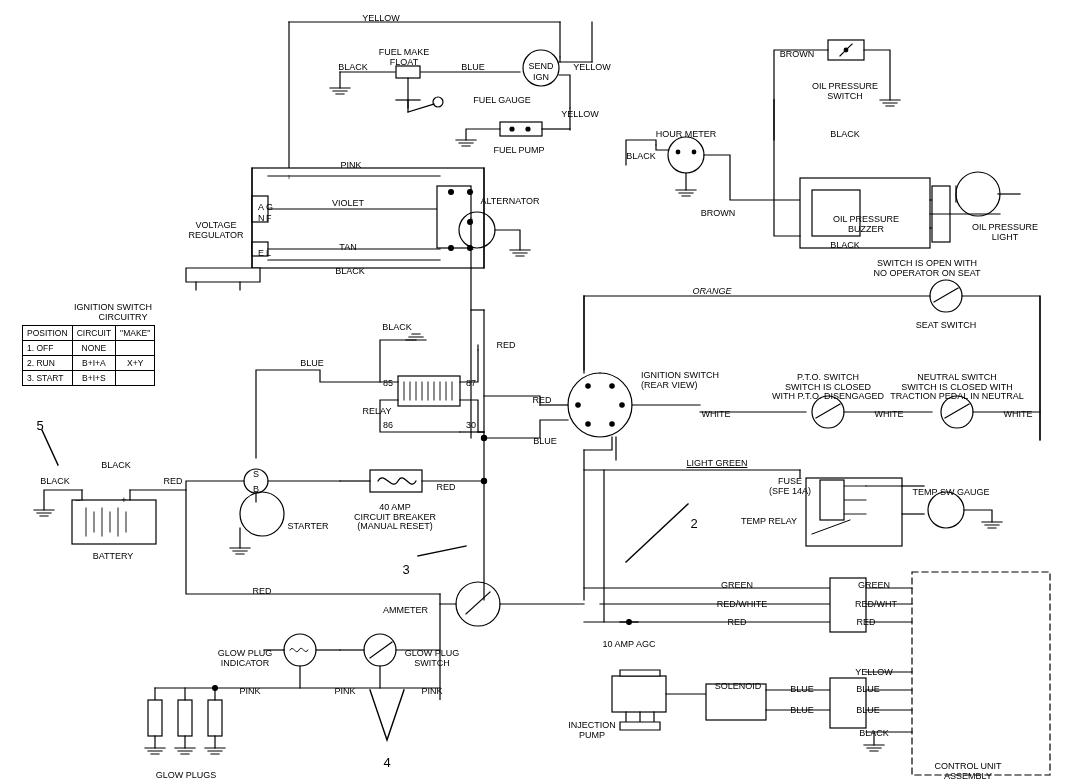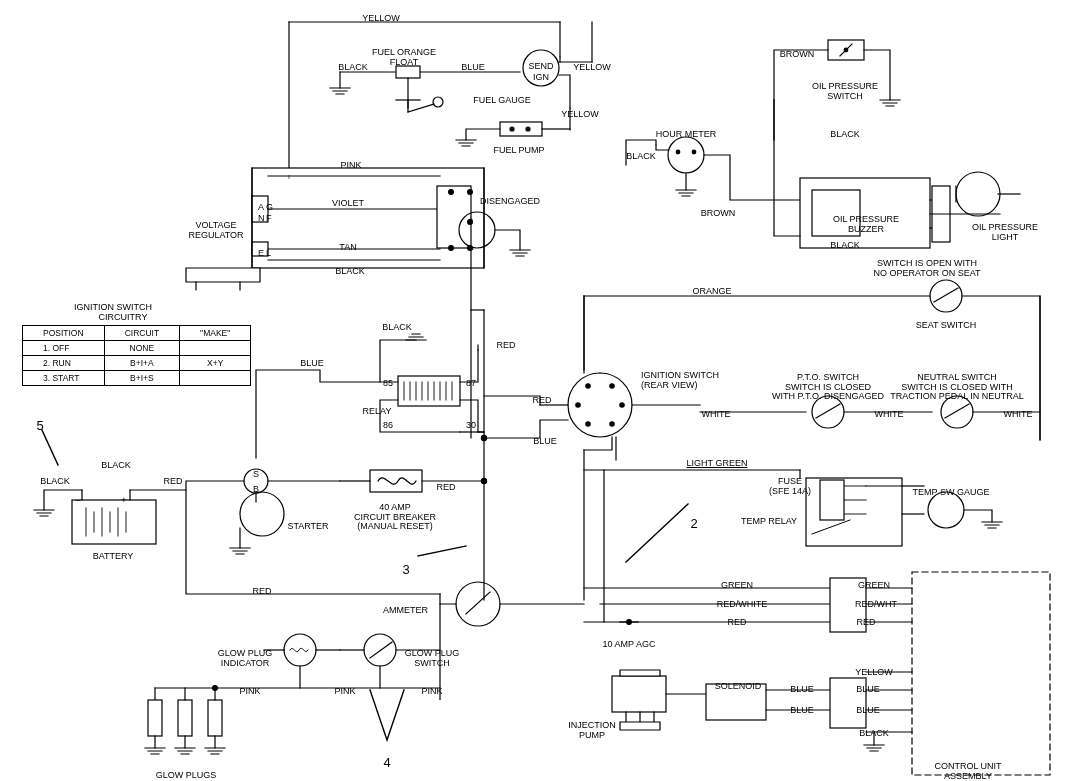--- a/index.html
+++ b/index.html
@@ -4,21 +4,21 @@
 <style>
   html,body{margin:0;padding:0;background:#ffffff;}
   body{font-family:"Liberation Sans", sans-serif;}
   #root{position:relative;width:1066px;height:781px;overflow:hidden;background:#fff;}
   #svgwrap{position:absolute;left:0;top:0;width:1066px;height:781px;}
   .lbl{position:absolute;font-size:9px;color:#000;white-space:pre;line-height:1.08;letter-spacing:0px;}
   .lbl.c{text-align:center;transform:translateX(-50%);}
   .lbl.r{text-align:right;transform:translateX(-100%);}
   .lbl.big{font-size:13px;}
   table.ign{position:absolute;border-collapse:collapse;font-size:8.5px;}
-  table.ign td{border:1px solid #000;padding:2px 20px;text-align:center;white-space:nowrap;}
+  table.ign td{border:1px solid #000;padding:2px 4px;text-align:center;white-space:nowrap;}
   table.ign td.l{text-align:left;}
 </style>
 </head>
 <body>
 
 <div id="root">
 
   <div id="svgwrap">
   <svg width="1066" height="781" viewBox="0 0 1066 781" xmlns="http://www.w3.org/2000/svg">
     <g stroke="#000" fill="none" stroke-width="1.2" stroke-linecap="square">
@@ -277,31 +277,31 @@
     </tr>
     <tr>
       <td class="l">3.  START</td>
       <td>B+I+S</td>
       <td></td>
     </tr>
   </tbody>
     </table>
 
   <div id="labels">
-      <div class="lbl c" style="left: 404px; top: 48px;"><div>FUEL ORANGE</div><div>FLOAT</div></div>
+      <div class="lbl c" style="left: 404px; top: 48px;"><div>FUEL MAKE</div><div>FLOAT</div></div>
       <div class="lbl c" style="left: 502px; top: 96px;"><div>FUEL GAUGE</div></div>
       <div class="lbl c" style="left: 541px; top: 62px;"><div>SEND</div></div>
       <div class="lbl c" style="left: 541px; top: 73px;"><div>IGN</div></div>
       <div class="lbl c" style="left: 519px; top: 146px;"><div>FUEL PUMP</div></div>
       <div class="lbl c" style="left: 845px; top: 82px;"><div>OIL PRESSURE</div><div>SWITCH</div></div>
       <div class="lbl c" style="left: 686px; top: 130px;"><div>HOUR METER</div></div>
       <div class="lbl c" style="left: 866px; top: 215px;"><div>OIL PRESSURE</div><div>BUZZER</div></div>
       <div class="lbl c" style="left: 1005px; top: 223px;"><div>OIL PRESSURE</div><div>LIGHT</div></div>
       <div class="lbl c" style="left: 216px; top: 221px;"><div>VOLTAGE</div><div>REGULATOR</div></div>
-      <div class="lbl c" style="left: 510px; top: 197px;"><div>DISENGAGED</div></div>
+      <div class="lbl c" style="left: 510px; top: 197px;"><div>ALTERNATOR</div></div>
       <div class="lbl c" style="left: 927px; top: 259px;"><div>SWITCH IS OPEN WITH</div><div>NO OPERATOR ON SEAT</div></div>
       <div class="lbl c" style="left: 946px; top: 321px;"><div>SEAT SWITCH</div></div>
       <div class="lbl" style="left: 641px; top: 371px;"><div>IGNITION SWITCH</div><div>(REAR VIEW)</div></div>
       <div class="lbl c" style="left: 828px; top: 373px;"><div>P.T.O. SWITCH</div><div>SWITCH IS CLOSED</div><div>WITH P.T.O. DISENGAGED</div></div>
       <div class="lbl c" style="left: 957px; top: 373px;"><div>NEUTRAL SWITCH</div><div>SWITCH IS CLOSED WITH</div><div>TRACTION PEDAL IN NEUTRAL</div></div>
       <div class="lbl c" style="left: 377px; top: 407px;"><div>RELAY</div></div>
       <div class="lbl c" style="left: 388px; top: 379px;"><div>85</div></div>
       <div class="lbl c" style="left: 388px; top: 421px;"><div>86</div></div>
       <div class="lbl c" style="left: 471px; top: 379px; text-align: center;"><div>87</div></div>
       <div class="lbl c" style="left: 471px; top: 421px; text-align: right;"><div>30</div></div>
@@ -338,21 +338,21 @@
       <div class="lbl c" style="left: 580px; top: 110px;"><div>YELLOW</div></div>
       <div class="lbl c" style="left: 797px; top: 50px;"><div>BROWN</div></div>
       <div class="lbl c" style="left: 845px; top: 130px;"><div>BLACK</div></div>
       <div class="lbl c" style="left: 641px; top: 152px;"><div>BLACK</div></div>
       <div class="lbl c" style="left: 718px; top: 209px;"><div>BROWN</div></div>
       <div class="lbl c" style="left: 845px; top: 241px;"><div>BLACK</div></div>
       <div class="lbl c" style="left: 351px; top: 161px;"><div>PINK</div></div>
       <div class="lbl c" style="left: 348px; top: 199px;"><div>VIOLET</div></div>
       <div class="lbl c" style="left: 348px; top: 243px;"><div>TAN</div></div>
       <div class="lbl c" style="left: 350px; top: 267px;"><div>BLACK</div></div>
-      <div class="lbl c" style="left: 712px; top: 287px;"><div>ORANGE</div></div>
+      <div class="lbl c" style="left: 712px; top: 287px; font-style: italic;"><div>ORANGE</div></div>
       <div class="lbl c" style="left: 506px; top: 341px;"><div>RED</div></div>
       <div class="lbl c" style="left: 397px; top: 323px;"><div>BLACK</div></div>
       <div class="lbl c" style="left: 312px; top: 359px;"><div>BLUE</div></div>
       <div class="lbl c" style="left: 542px; top: 396px;"><div>RED</div></div>
       <div class="lbl c" style="left: 545px; top: 437px;"><div>BLUE</div></div>
       <div class="lbl c" style="left: 716px; top: 410px;"><div>WHITE</div></div>
       <div class="lbl c" style="left: 889px; top: 410px;"><div>WHITE</div></div>
       <div class="lbl c" style="left: 1018px; top: 410px;"><div>WHITE</div></div>
       <div class="lbl c" style="left: 717px; top: 459px; text-decoration: underline;"><div>LIGHT GREEN</div></div>
       <div class="lbl c" style="left: 116px; top: 461px;"><div>BLACK</div></div>

